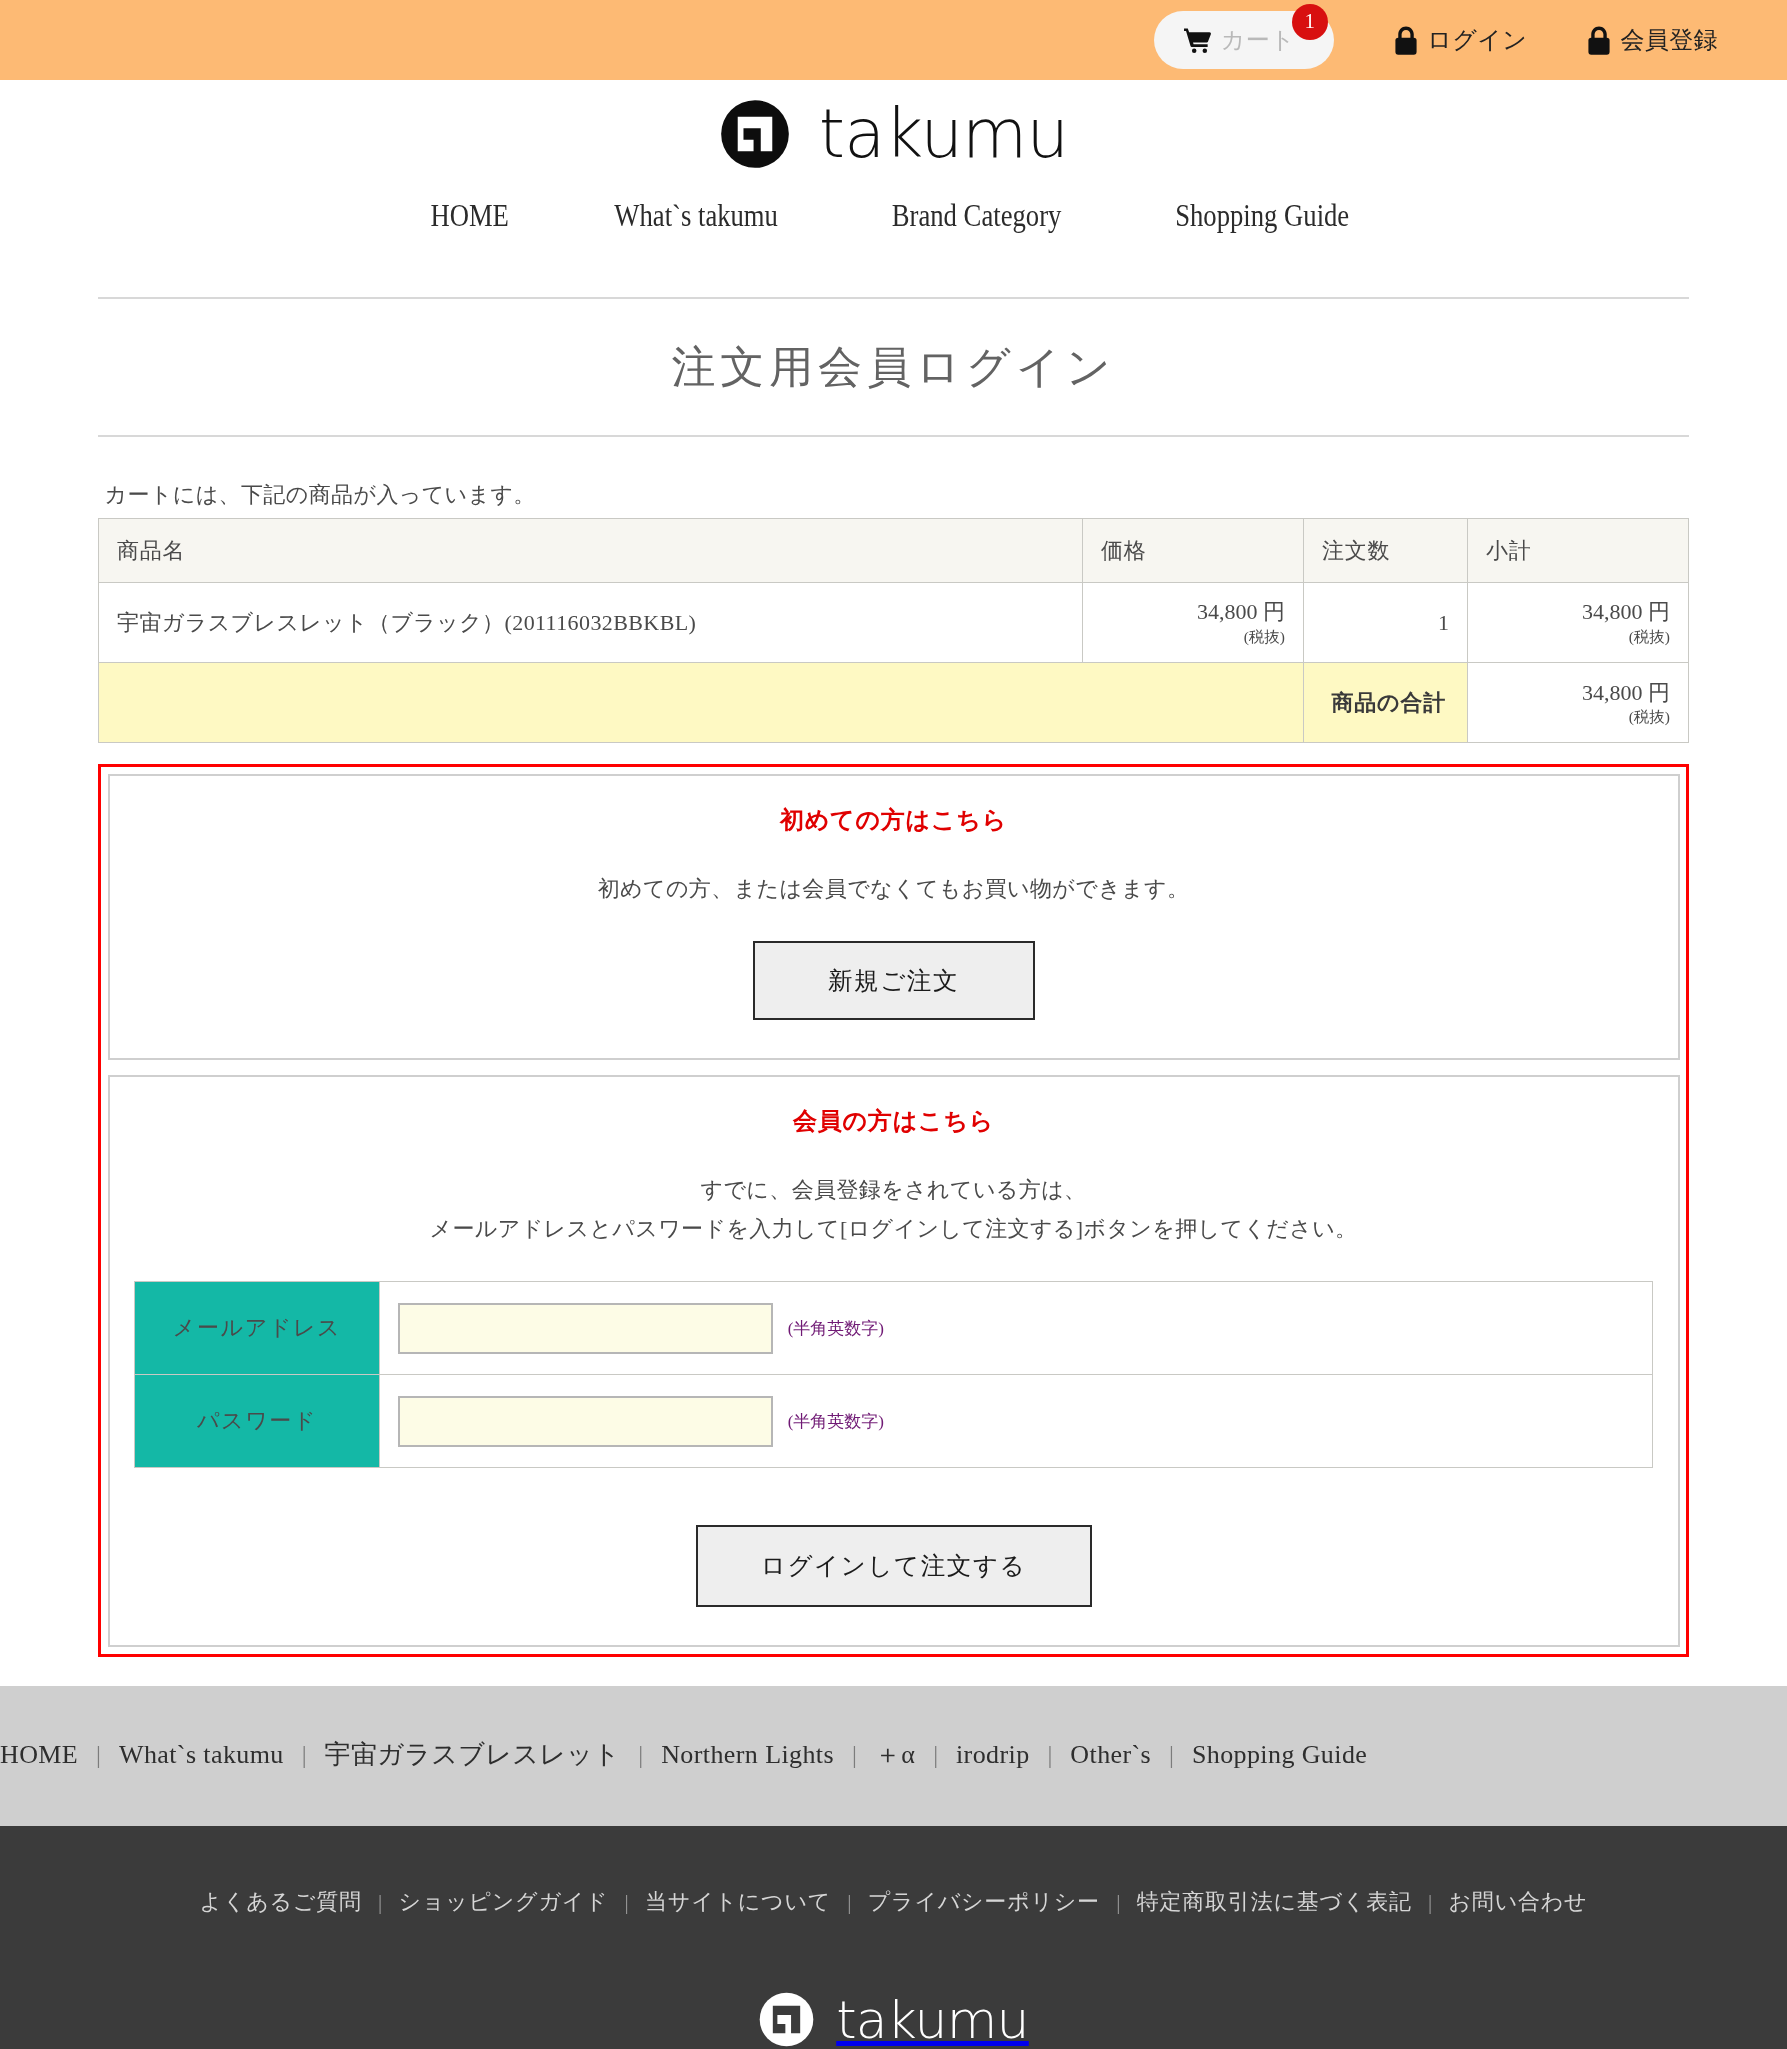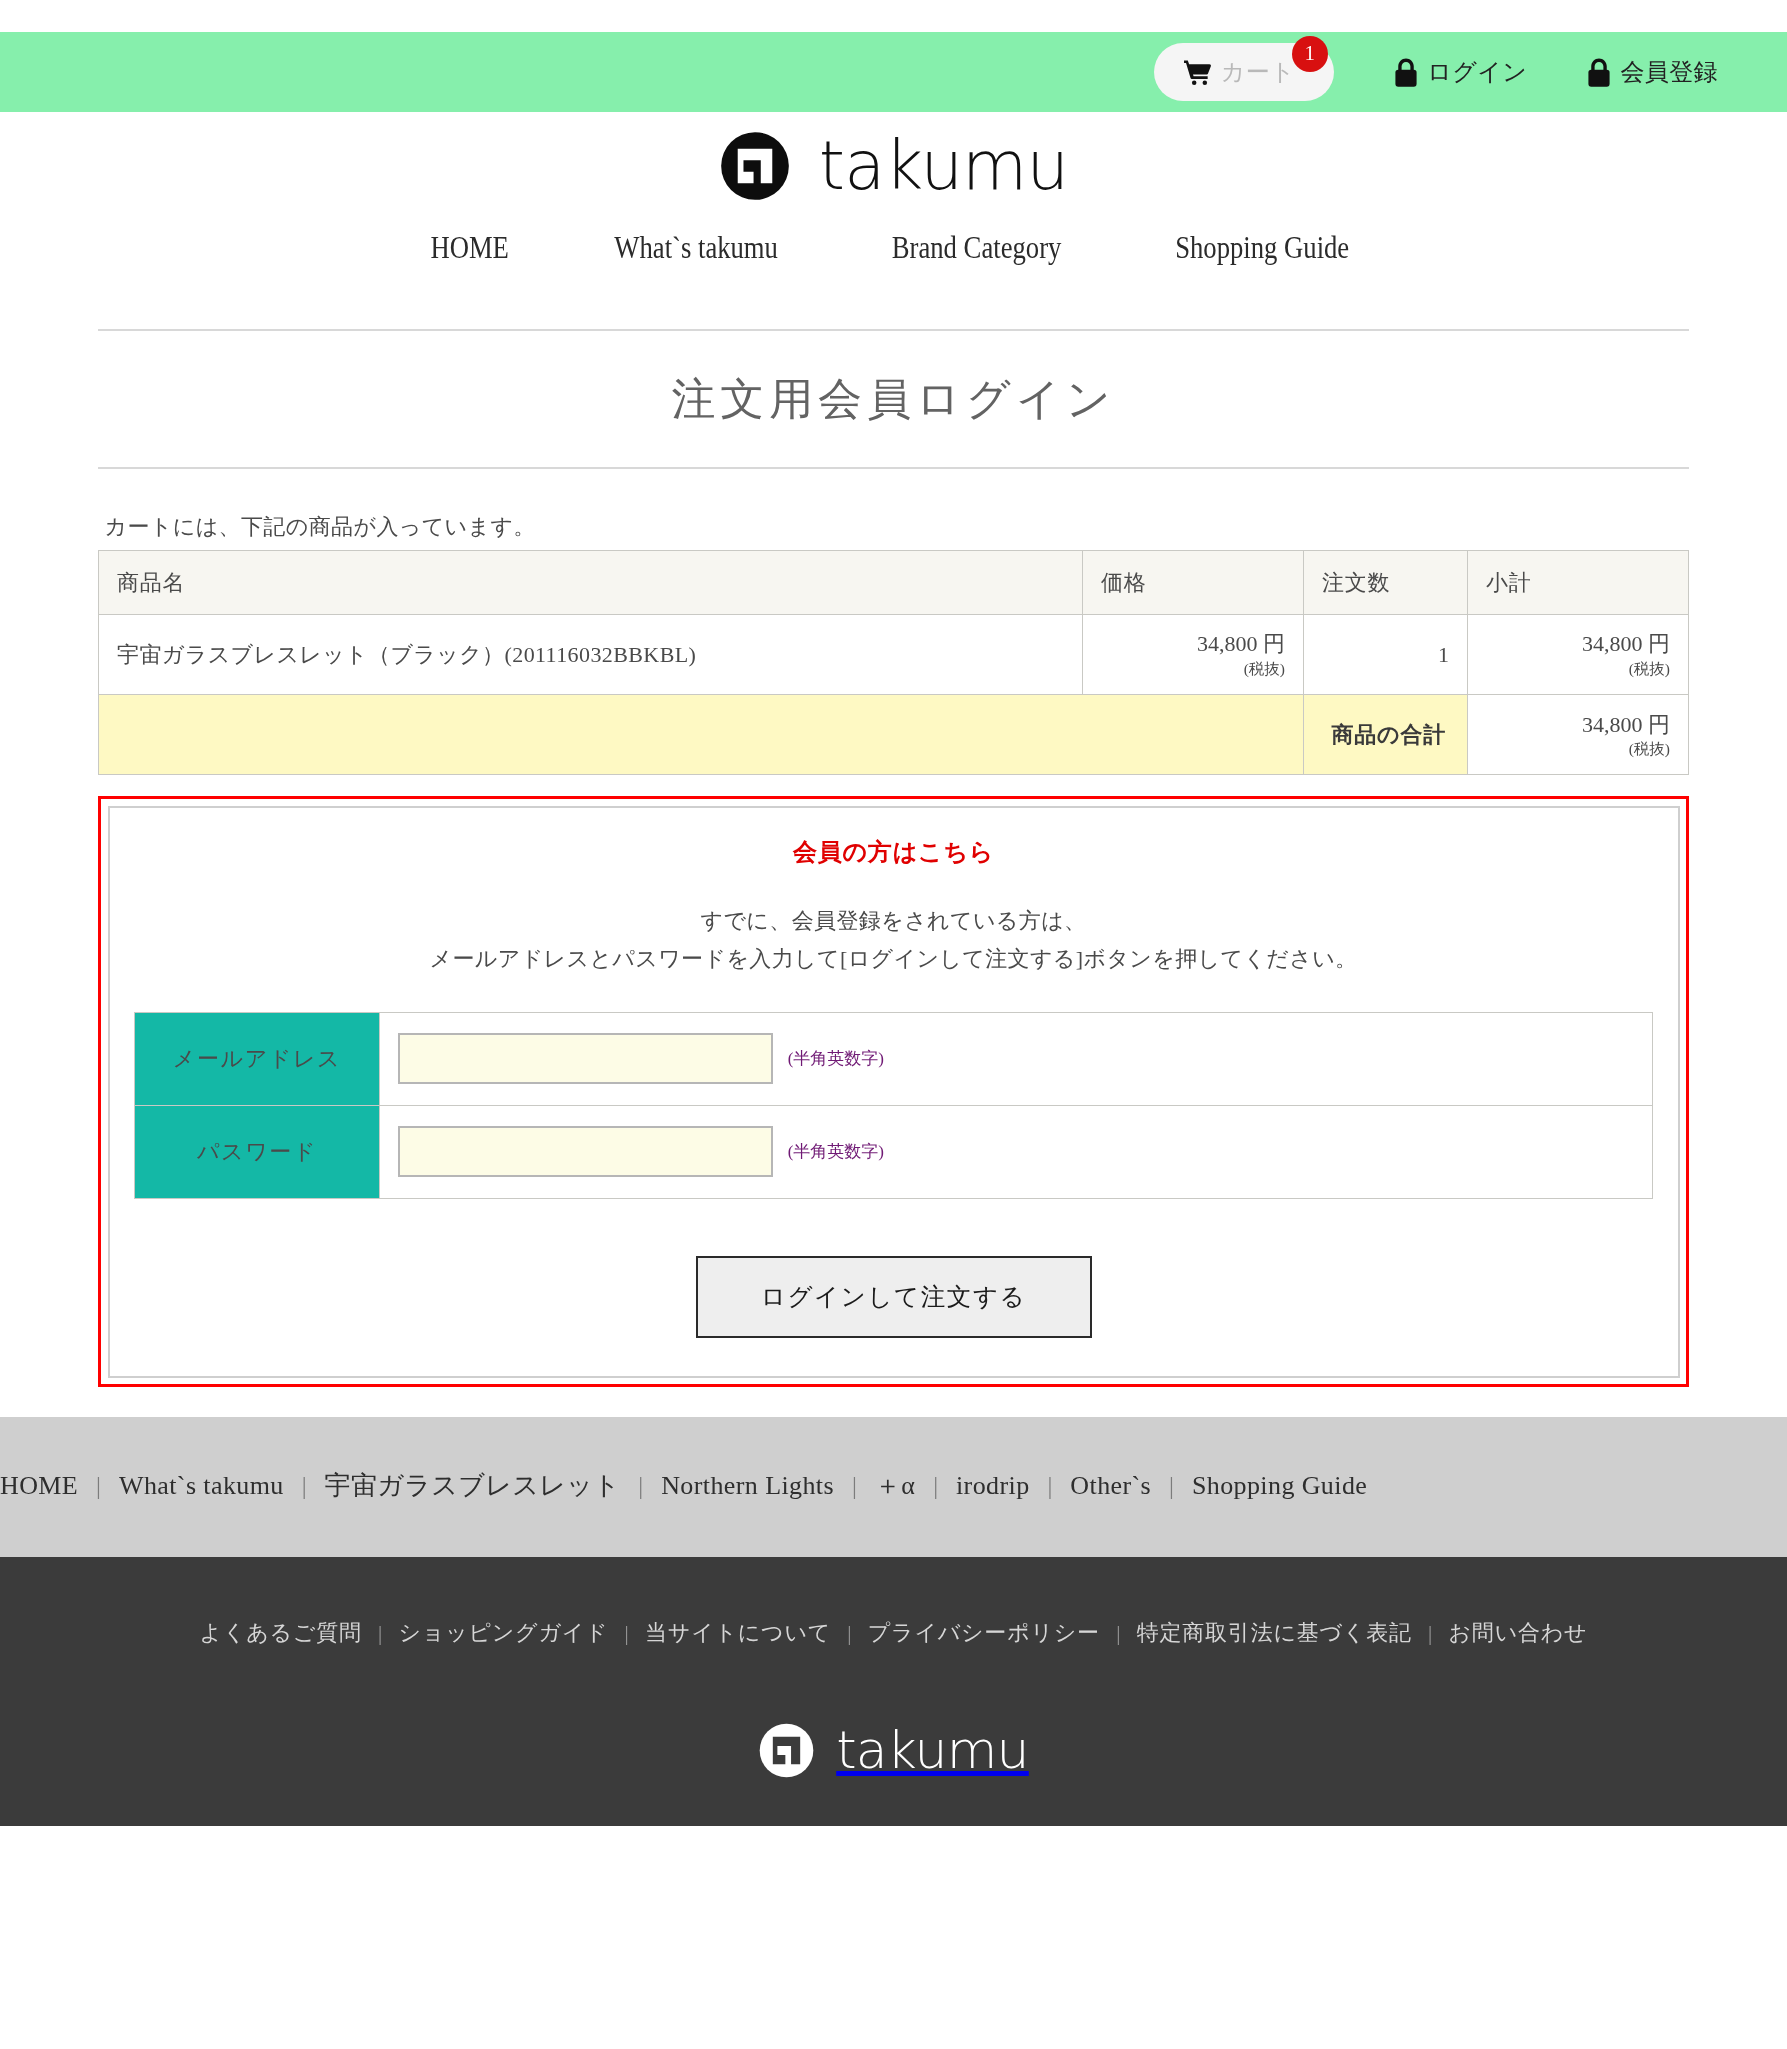--- a/index.html
+++ b/index.html
@@ -16,22 +16,21 @@
     -webkit-font-smoothing: antialiased;
   }
 
   
   .topbar {
     height: 80px;
     display: flex;
     justify-content: flex-end;
     align-items: center;
     padding-right: 69px;
-    background: #86efac;
-    margin-top: 32px;
+    background: #fdba74;
   }
   .util {
     display: flex;
     align-items: center;
     gap: 8.2px;
     margin-left: 59px;
     position: relative;
     text-decoration: none;
   }
   .util-cart {
@@ -423,20 +422,27 @@
         <td class="num total-val">
           <span class="big">34,800 円</span>
           <span class="tax">(税抜)</span>
         </td>
       </tr>
     </tbody>
   </table>
 
   <div class="redbox">
 
+    <section class="panel">
+      <h2 class="panel-head">初めての方はこちら</h2>
+      <p class="panel-desc">初めての方、または会員でなくてもお買い物ができます。</p>
+      <div class="btn-row">
+        <button class="btn btn-new" type="button">新規ご注文</button>
+      </div>
+    </section>
 
     <section class="panel">
       <h2 class="panel-head">会員の方はこちら</h2>
       <p class="panel-desc">
         <span>すでに、会員登録をされている方は、</span><br>
         <span>メールアドレスとパスワードを入力して[ログインして注文する]ボタンを押してください。</span>
       </p>
 
       <table class="formtbl">
         <tbody>

